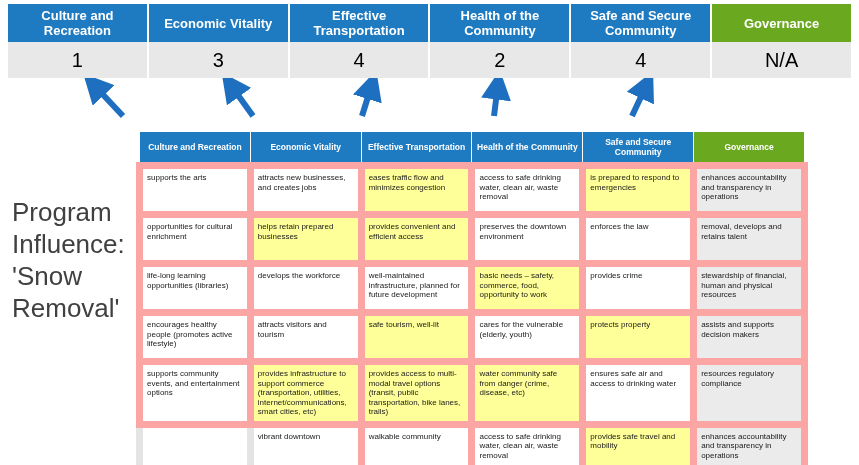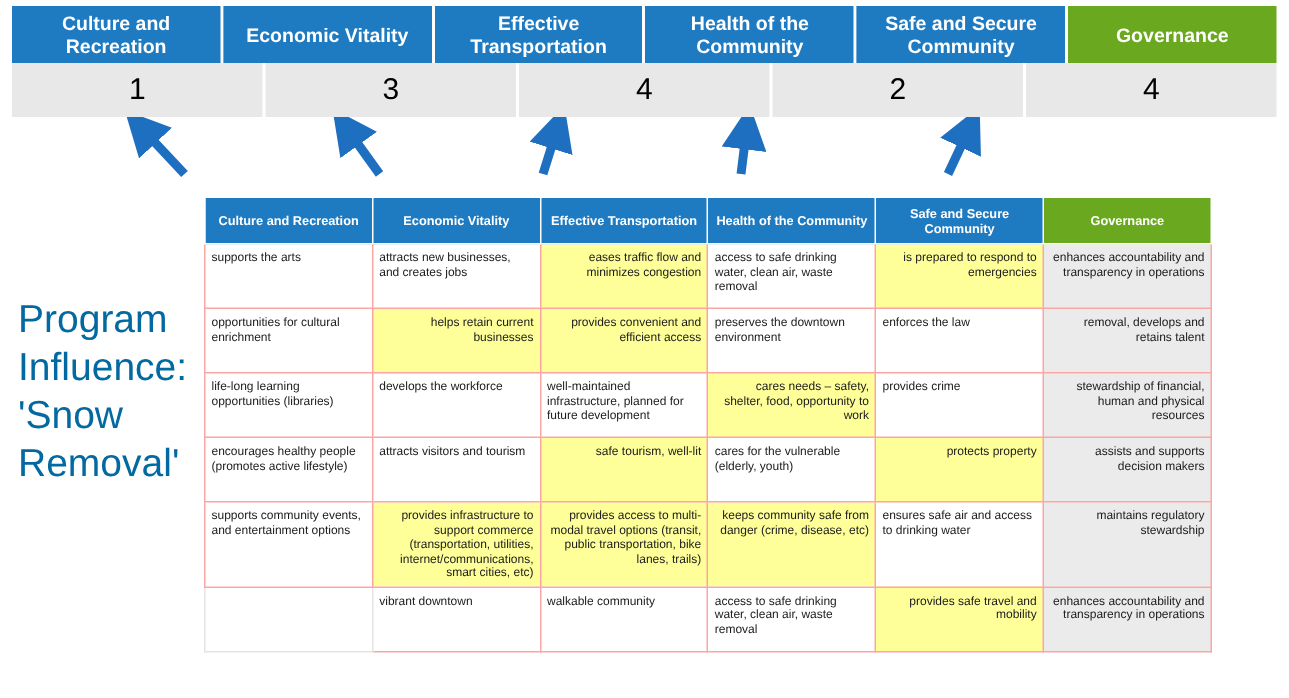--- a/index.html
+++ b/index.html
@@ -76,21 +76,21 @@
   }
 
   
   #caption {
     position: absolute;
     left: 12px;
     top: 196px;
     width: 120px;
     font-size: 26px;
     line-height: 32px;
-    color: #0369a1;
+    color: #404040;
   }
 
   
   #matrix {
     position: absolute;
     left: 136px;
     top: 131px;
     width: 672px;
     border-collapse: collapse;
     table-layout: fixed;
@@ -107,27 +107,27 @@
     border: 1px solid #ffffff;
     vertical-align: middle;
     height: 22px;
   }
   #matrix th.gov { background: #6aa81f; }
   #matrix td {
     font-size: 8px;
     line-height: 9.5px;
     color: #1a1a1a;
     padding: 4px 4px;
-    border: 1px solid #fca5a5;
+    border: 7px solid #fca5a5;
     vertical-align: top;
     background: #ffffff;
     height: 34px;
   }
-  #matrix td.hl { background: #ffff99; text-align: right; }
-  #matrix td.gray { background: #ebebeb; text-align: right; }
+  #matrix td.hl { background: #ffff99; }
+  #matrix td.gray { background: #ebebeb; }
   #matrix td.empty { background: #ffffff; border-color: #e4e4e4; }
 </style>
 </head>
 <body>
 
 <div id="top-band">
   <div class="top-hdr">
       <span>Culture and Recreation</span>
     </div>
   <div class="top-hdr">
@@ -146,20 +146,21 @@
       <span>Governance</span>
     </div>
 </div>
 
 <div id="score-band">
   <div class="score-cell">1</div>
   <div class="score-cell">3</div>
   <div class="score-cell">4</div>
   <div class="score-cell">2</div>
   <div class="score-cell">4</div>
+  <div class="score-cell">N/A</div>
 </div>
 
 <svg id="arrows" viewBox="0 0 859 52">
   <defs>
     <marker id="ah" markerWidth="5" markerHeight="5" refX="2.6" refY="2.5" orient="auto">
       <path d="M0,0 L5,2.5 L0,5 z" fill="#1f6fc0"></path>
     </marker>
   </defs>
   <line x1="123" y1="38" x2="93" y2="6" stroke="#1f6fc0" stroke-width="6" marker-end="url(#ah)"></line>
   <line x1="253" y1="38" x2="230" y2="6" stroke="#1f6fc0" stroke-width="6" marker-end="url(#ah)"></line>
@@ -193,49 +194,49 @@
       <tr>
         <td>supports the arts</td>
         <td>attracts new businesses, and creates jobs</td>
         <td class="hl">eases traffic flow and minimizes congestion</td>
         <td>access to safe drinking water, clean air, waste removal</td>
         <td class="hl">is prepared to respond to emergencies</td>
         <td class="gray">enhances accountability and transparency in operations</td>
       </tr>
       <tr>
         <td>opportunities for cultural enrichment</td>
-        <td class="hl">helps retain current businesses</td>
+        <td class="hl">helps retain prepared businesses</td>
         <td class="hl">provides convenient and efficient access</td>
         <td>preserves the downtown environment</td>
         <td>enforces the law</td>
         <td class="gray">removal, develops and retains talent</td>
       </tr>
       <tr>
         <td>life-long learning opportunities (libraries)</td>
         <td>develops the workforce</td>
         <td>well-maintained infrastructure, planned for future development</td>
-        <td class="hl">cares needs – safety, shelter, food, opportunity to work</td>
+        <td class="hl">basic needs – safety, commerce, food, opportunity to work</td>
         <td>provides crime</td>
         <td class="gray">stewardship of financial, human and physical resources</td>
       </tr>
       <tr>
         <td>encourages healthy people (promotes active lifestyle)</td>
         <td>attracts visitors and tourism</td>
         <td class="hl">safe tourism, well-lit</td>
         <td>cares for the vulnerable (elderly, youth)</td>
         <td class="hl">protects property</td>
         <td class="gray">assists and supports decision makers</td>
       </tr>
       <tr>
         <td>supports community events, and entertainment options</td>
         <td class="hl">provides infrastructure to support commerce (transportation, utilities, internet/communications, smart cities, etc)</td>
         <td class="hl">provides access to multi-modal travel options (transit, public transportation, bike lanes, trails)</td>
-        <td class="hl">keeps community safe from danger (crime, disease, etc)</td>
+        <td class="hl">water community safe from danger (crime, disease, etc)</td>
         <td>ensures safe air and access to drinking water</td>
-        <td class="gray">maintains regulatory stewardship</td>
+        <td class="gray">resources regulatory compliance</td>
       </tr>
       <tr>
         <td class="empty"></td>
         <td>vibrant downtown</td>
         <td>walkable community</td>
         <td>access to safe drinking water, clean air, waste removal</td>
         <td class="hl">provides safe travel and mobility</td>
         <td class="gray">enhances accountability and transparency in operations</td>
       </tr>
     </tbody>

